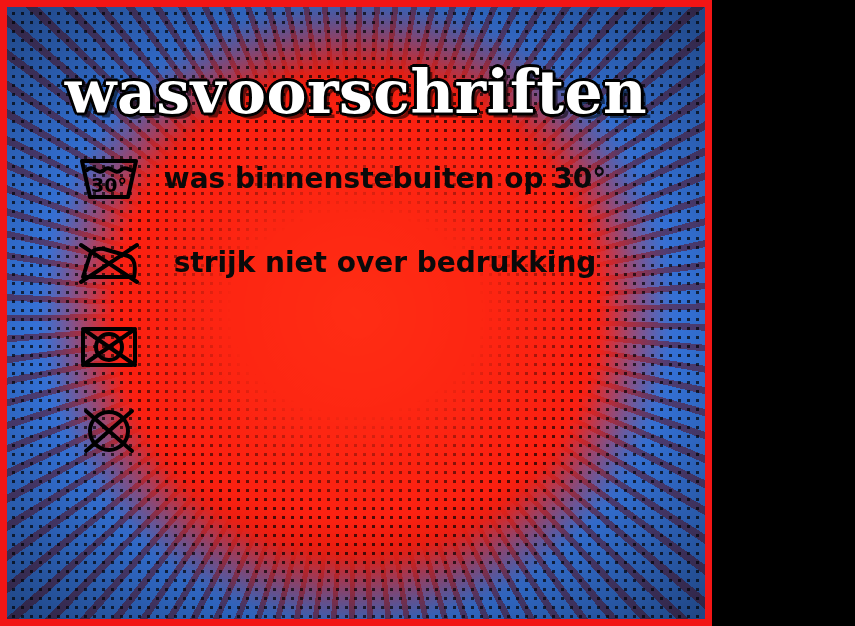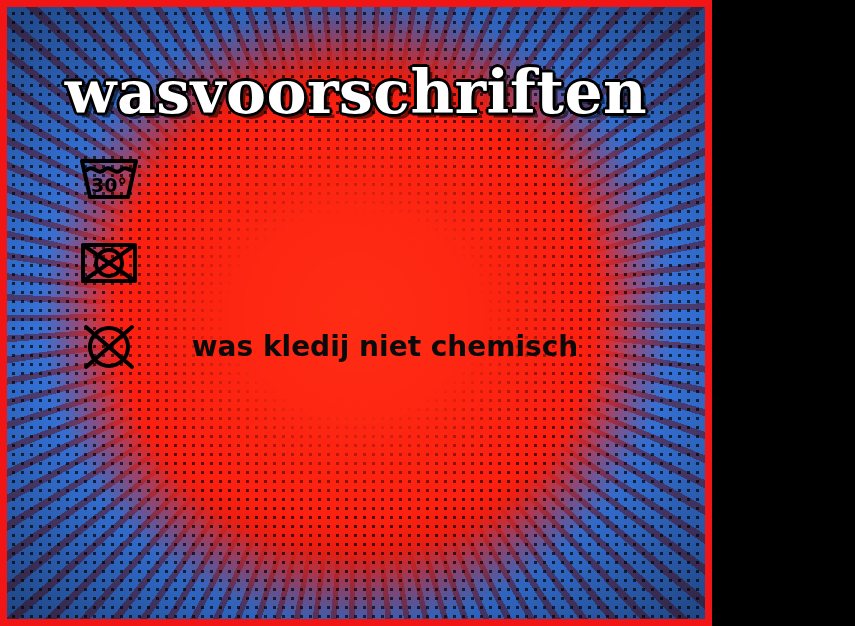--- a/index.html
+++ b/index.html
@@ -153,43 +153,53 @@
     <ul id="care-list">
 
       <li class="care-row">
         <span class="symbol-box">
           <svg class="sym" width="66" height="50" viewBox="0 0 66 50" aria-hidden="true">
             <path d="M6 8 L60 8 L52 44 L14 44 Z"></path>
             <path d="M11 17 C17 11, 22 23, 28 17 C34 11, 39 23, 45 17 C50 12, 54 19, 57 17"></path>
             <text class="temp-label" x="33" y="39" text-anchor="middle">30°</text>
           </svg>
         </span>
-      </li>
-
-
+        <span class="care-text">was binnenstebuiten op 30°</span>
+      </li>
+
+
+      <li class="care-row">
+        <span class="symbol-box">
+          <svg class="sym" width="66" height="50" viewBox="0 0 66 50" aria-hidden="true">
+            <path d="M7 40 L14 18 C16 13, 22 11, 28 12 L52 19 C58 21, 60 29, 58 40 Z"></path>
+            <line x1="5" y1="45" x2="61" y2="8"></line>
+            <line x1="5" y1="8" x2="61" y2="45"></line>
+          </svg>
+        </span>
+        <span class="care-text">strijk niet over bedrukking</span>
+      </li>
 
       <li class="care-row">
         <span class="symbol-box">
           <svg class="sym" width="66" height="50" viewBox="0 0 66 50" aria-hidden="true">
             <rect x="7" y="8" width="52" height="36" rx="3"></rect>
             <circle cx="33" cy="26" r="13"></circle>
             <line x1="7" y1="44" x2="59" y2="8"></line>
             <line x1="7" y1="8" x2="59" y2="44"></line>
           </svg>
         </span>
       </li>
 
       <li class="care-row">
         <span class="symbol-box">
           <svg class="sym" width="66" height="50" viewBox="0 0 66 50" aria-hidden="true">
             <circle cx="33" cy="26" r="19"></circle>
             <line x1="10" y1="46" x2="56" y2="6"></line>
             <line x1="10" y1="6" x2="56" y2="46"></line>
           </svg>
         </span>
-        <span class="care-text">was kledij niet chemisch</span>
       </li>
 
     </ul>
   </div>
 
   <div id="frame"></div>
 </div>
 
 </body></html>

